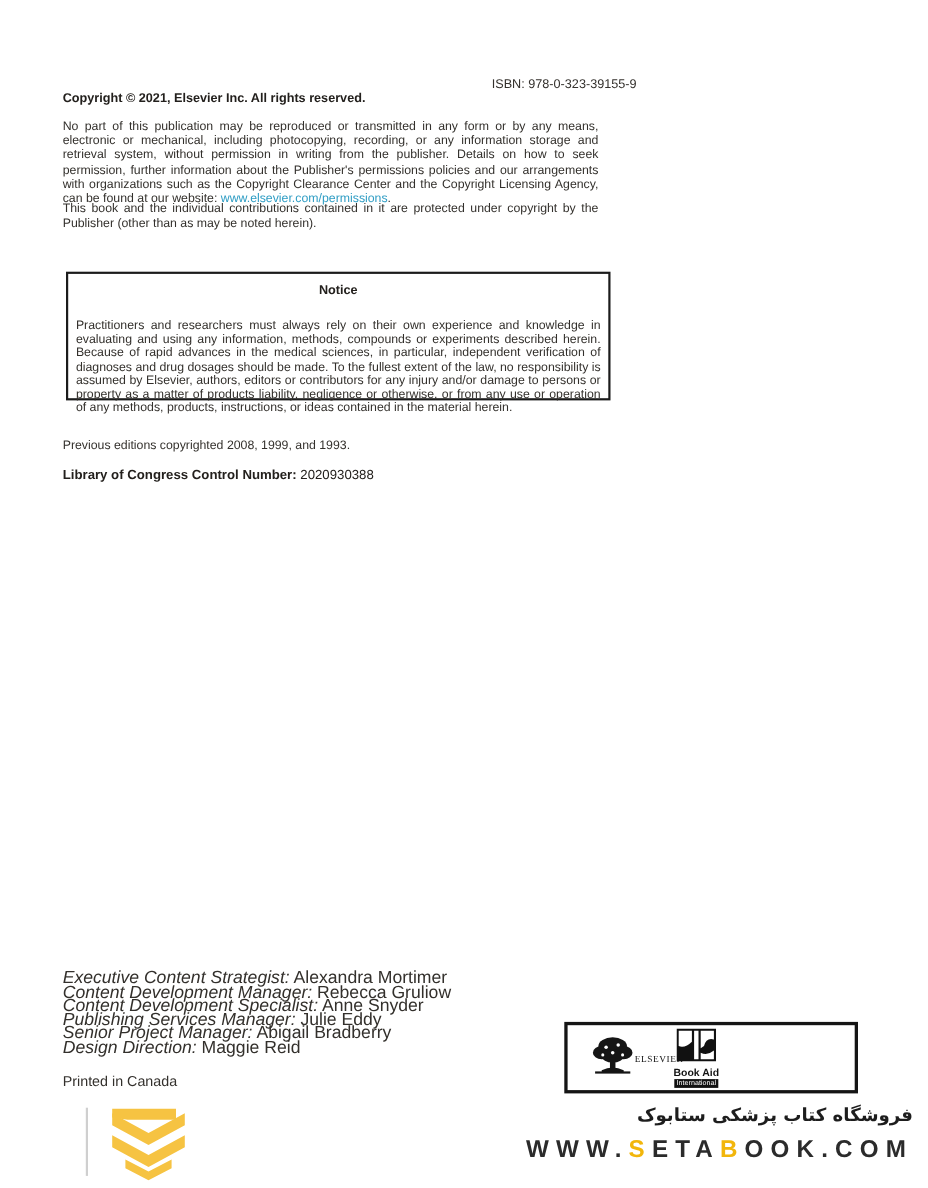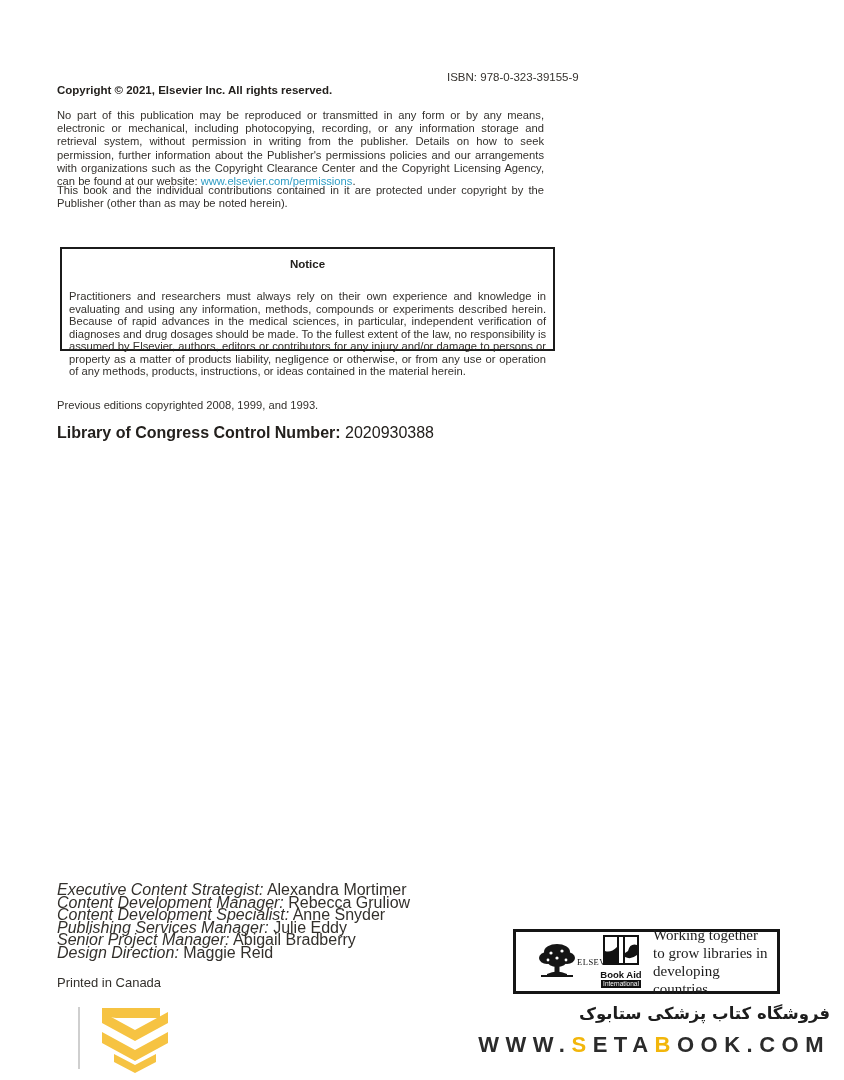--- a/index.html
+++ b/index.html
@@ -11,42 +11,42 @@
   
   .title-line{position:absolute;left:57px;top:71px;font-size:11.5px;letter-spacing:.2px;color:#34312d;}
   .isbn{position:absolute;left:447px;top:71px;font-size:11.5px;color:#34312d;}
   .copyright-line{position:absolute;left:57px;top:84px;font-size:11.5px;font-weight:700;color:#23201d;}
   .para{position:absolute;left:57px;width:487px;font-size:11.2px;line-height:13.2px;text-align:justify;color:#33302c;}
   .para-legal{top:109px;}
   .para-protect{top:184px;}
   .perm-link{color:#2F9DC4;text-decoration:none;cursor:pointer;}
   
   .notice-box{
-    position:absolute;left:60px;top:247px;width:495px;height:104px;
+    position:absolute;left:60px;top:247px;width:495px;height:117px;
     border:2px solid #1b1b1b;box-sizing:border-box;background:#fff;
   }
   .notice-title{margin-top:9px;text-align:center;font-size:11.5px;font-weight:700;color:#23201d;}
   .notice-body{margin:20px 7px 0 7px;font-size:11.2px;line-height:12.5px;text-align:justify;color:#33302c;}
   
   .editions-line{position:absolute;left:57px;top:399px;font-size:11.2px;color:#33302c;}
-  .loc-line{position:absolute;left:57px;top:424px;font-size:16px;color:#23201d;}
+  .loc-line{position:absolute;left:57px;top:424px;font-size:12px;color:#23201d;}
   .loc-label{font-weight:700;}
   
   .credits{position:absolute;left:57px;top:884px;font-size:16px;line-height:12.5px;color:#33302c;}
   .credit-role{font-style:italic;}
   .printed-line{position:absolute;left:57px;top:975px;font-size:13px;color:#33302c;}
   
   .bookaid-box{
     position:absolute;left:513px;top:929px;width:267px;height:65px;
     border:3px solid #151515;box-sizing:border-box;background:#fff;
     display:flex;align-items:center;padding:3px 5px;gap:6px;
   }
   .elsevier-logo{width:52px;display:flex;flex-direction:row;align-items:center;margin-left:16px;}
   .elsevier-label{font-family:"Liberation Serif",serif;font-size:8.5px;letter-spacing:.5px;color:#111;margin-top:1px;}
-  .bookaid-logo{width:52px;display:flex;flex-direction:column;align-items:center;}
+  .bookaid-logo{width:52px;display:flex;flex-direction:column;align-items:center;margin-left:12px;}
   .bookaid-name1{font-size:9.5px;font-weight:700;color:#111;line-height:10px;margin-top:1px;}
   .bookaid-name2{font-size:6.5px;color:#fff;background:#111;line-height:8px;padding:0 2px;}
   .bookaid-message{
     font-family:"Liberation Serif",serif;font-size:15px;line-height:18px;color:#1c1c1c;flex:1;
   }
   
   .footer-left{position:absolute;left:62px;top:1004px;display:flex;align-items:flex-start;}
   .logotype-block{display:flex;flex-direction:column;align-items:center;}
   .logotype{font-family:"DejaVu Sans",sans-serif;font-size:33px;font-weight:700;line-height:44px;direction:rtl;}
   .logo-gold{color:#F6C342;}
@@ -121,21 +121,20 @@
           <rect x="0" y="0" width="36" height="30" fill="#111"></rect>
           <path d="M2 2 h12 v10 q-6 6 -12 4 z" fill="#fff"></path>
           <path d="M16 2 h4 v26 h-4 z" fill="#fff"></path>
           <path d="M22 2 h12 v8 q-7 -2 -9 6 l-3 2 z" fill="#fff"></path>
           <path d="M22 22 q6 3 12 -2 v8 h-12 z" fill="#fff"></path>
         </svg>
       </span>
       <span class="bookaid-name1">Book Aid</span>
       <span class="bookaid-name2">International</span>
     </div>
-    <div class="bookaid-message">Working together to grow libraries in developing countries</div>
   </div>
 
   <div class="footer-left">
     <div class="footer-divider"></div>
     <div class="emblem">
       <svg width="82" height="68" viewBox="0 0 82 68">
         <g fill="#F6C342">
           <path d="M8 2 h58 v10 h-44 l-14 -2 z"></path>
           <path d="M8 6 l33 18 l33 -18 v11 l-33 18 l-33 -18 z"></path>
           <path d="M8 26 l33 18 l33 -18 v11 l-33 18 l-33 -18 z"></path>

